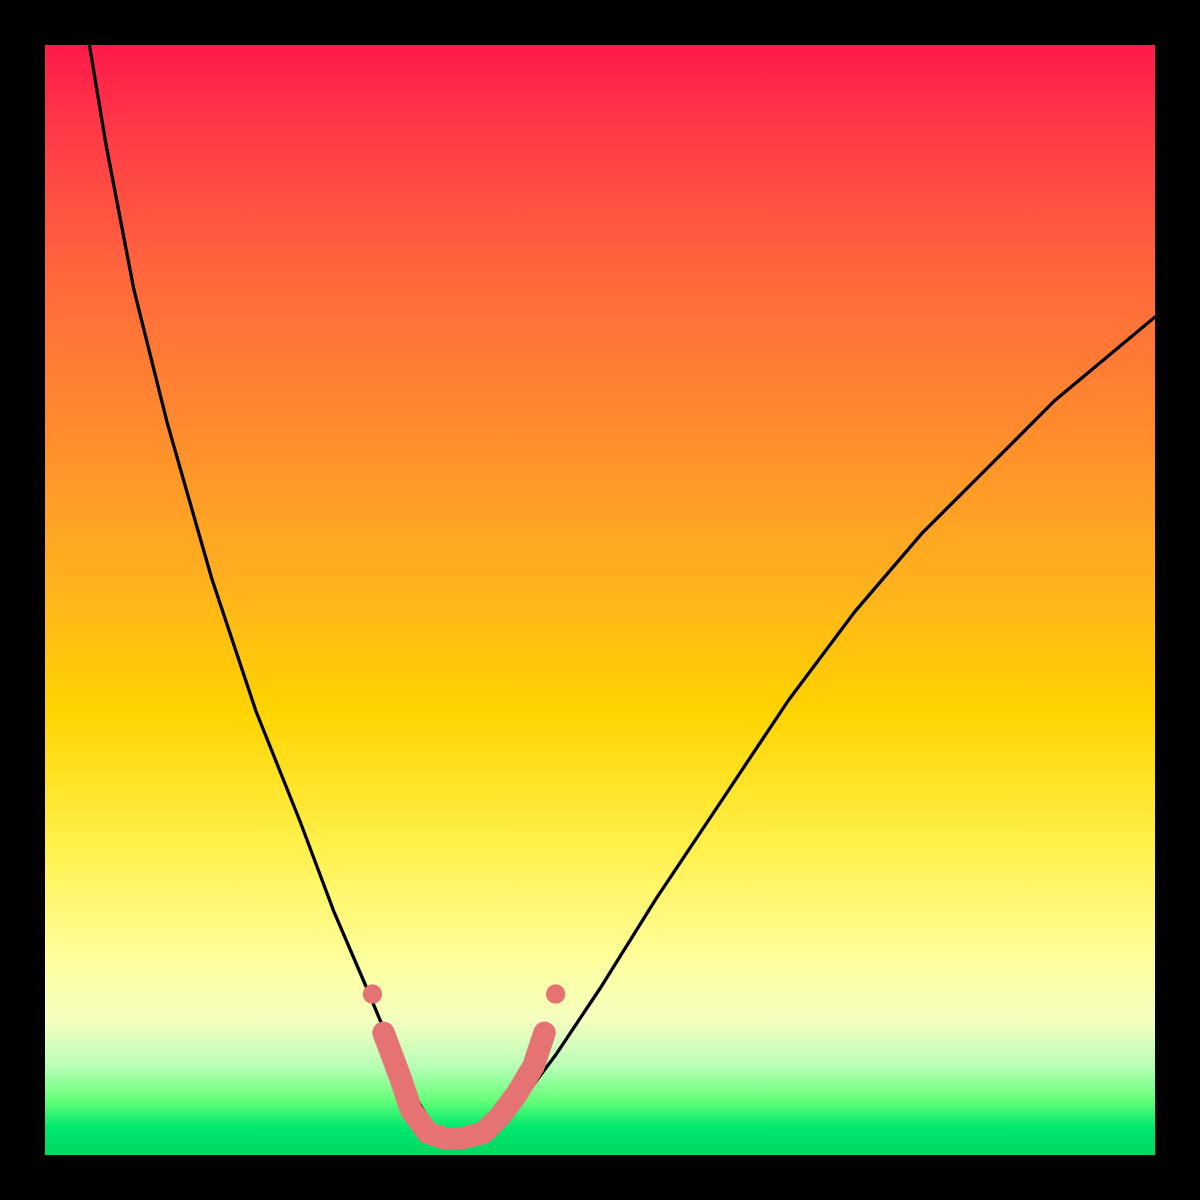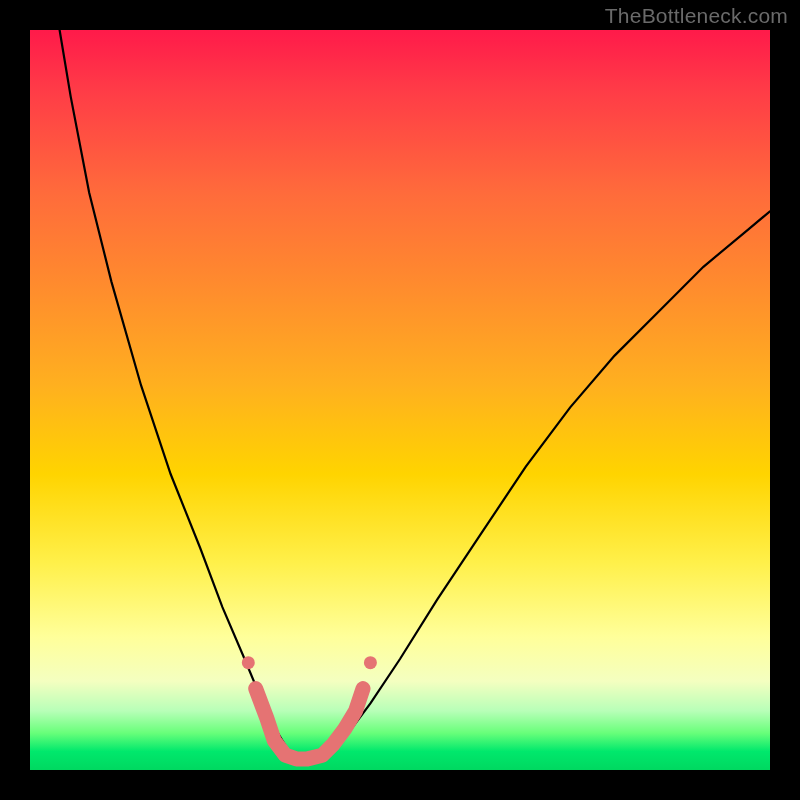--- a/index.html
+++ b/index.html
@@ -66,14 +66,13 @@
   <div class="plot">
     <svg class="curve" viewBox="0 0 740 740" preserveAspectRatio="none">
       <path id="main-curve" fill="none" stroke="#000" stroke-width="2.2" stroke-linecap="round" d="M29.6 0.0 L40.7 66.6 L59.2 162.8 L81.4 251.6 L111.0 355.2 L140.6 444.0 L170.2 518.0 L192.4 577.2 L214.6 629.0 L233.1 673.4 L247.9 703.0 L259.0 721.5 L270.1 728.9 L281.2 728.9 L299.7 721.5 L318.2 703.0 L340.4 673.4 L370.0 629.0 L407.0 569.8 L451.4 503.2 L495.8 436.6 L540.2 377.4 L584.6 325.6 L629.0 281.2 L673.4 236.8 L717.8 199.8 L740.0 181.3 "></path>
       <g id="marker-group">
           <path d="M225.7 658.6 L236.8 688.2 L244.2 710.4 L255.3 725.2 L266.4 728.9 L277.5 728.9 L292.3 725.2 L303.4 714.1 L314.5 699.3 L325.6 680.8 L333.0 658.6 " fill="none" stroke="#e57373" stroke-width="15" stroke-linecap="round" stroke-linejoin="round"></path>
           <circle cx="218.3" cy="632.7" r="6.5" fill="#e57373"></circle>
           <circle cx="340.4" cy="632.7" r="6.5" fill="#e57373"></circle>
         </g>
     </svg>
   </div>
-  <div class="watermark">TheBottleneck.com</div>
 </div>
 
 </body></html>

